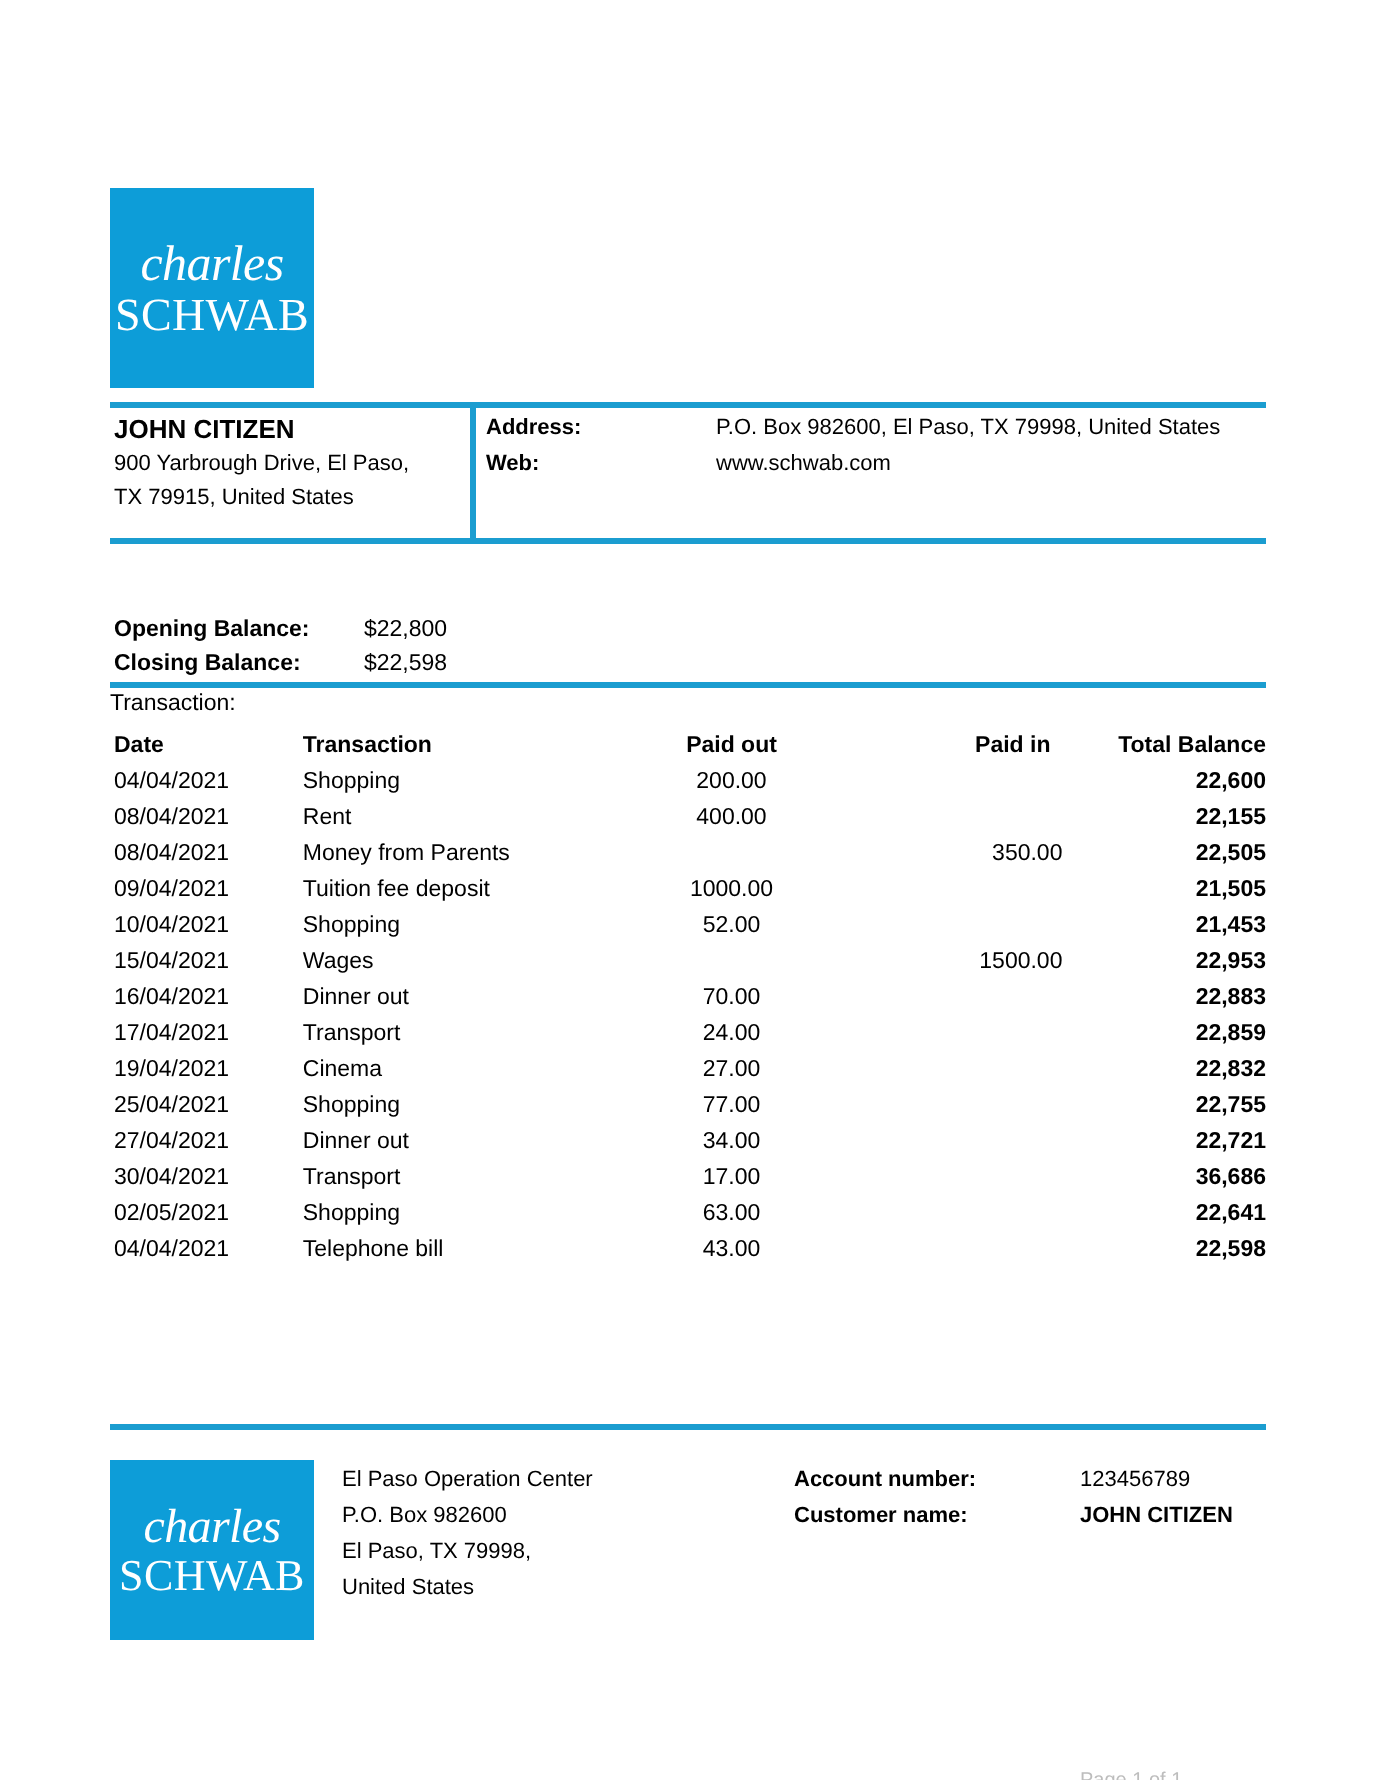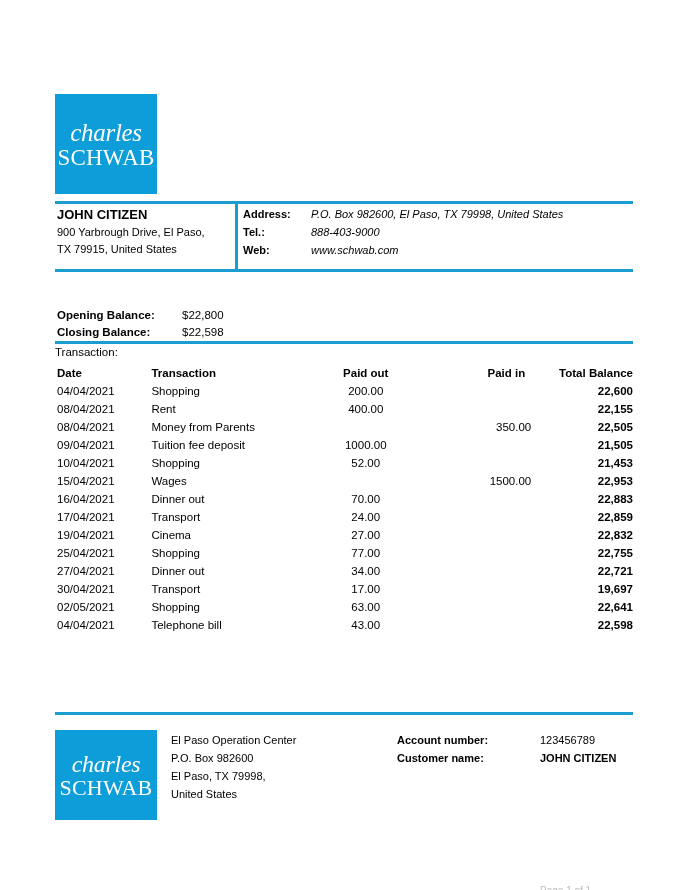--- a/index.html
+++ b/index.html
@@ -89,27 +89,27 @@
     font-size: 13px;
     line-height: 19px;
   }
   .contact-block {
     position: absolute;
     left: 243px;
     top: 161px;
     font-size: 11px;
     line-height: 18px;
   }
-  .contact-row { display: flex; }
+  .contact-row { display: flex; gap: 47px; }
   .contact-label {
     font-weight: bold;
     width: 68px;
     flex: 0 0 68px;
   }
-  .contact-value { white-space: nowrap; font-style: italic; }
+  .contact-value { white-space: nowrap; }
 
   
   .balances {
     position: absolute;
     left: 57px;
     top: 263px;
     font-size: 11.5px;
     line-height: 17px;
   }
   .bal-row { display: flex; }
@@ -216,24 +216,20 @@
     <div>900 Yarbrough Drive, El Paso,</div>
     <div>TX 79915, United States</div>
   </div>
 
   <div class="contact-block">
     <div class="contact-row">
       <div class="contact-label">Address:</div>
       <div class="contact-value">P.O. Box 982600, El Paso, TX 79998, United States</div>
     </div>
     <div class="contact-row">
-      <div class="contact-label">Tel.:</div>
-      <div class="contact-value">888-403-9000</div>
-    </div>
-    <div class="contact-row">
       <div class="contact-label">Web:</div>
       <div class="contact-value">www.schwab.com</div>
     </div>
   </div>
 
   <div class="balances">
     <div class="bal-row">
       <div class="bal-label">Opening Balance:</div>
       <div class="bal-value">$22,800</div>
     </div>
@@ -333,21 +329,21 @@
           <td class="col-desc">Dinner out</td>
           <td class="col-out">34.00</td>
           <td class="col-in"></td>
           <td class="col-bal">22,721</td>
         </tr>
       <tr>
           <td class="col-date">30/04/2021</td>
           <td class="col-desc">Transport</td>
           <td class="col-out">17.00</td>
           <td class="col-in"></td>
-          <td class="col-bal">19,697</td>
+          <td class="col-bal">36,686</td>
         </tr>
       <tr>
           <td class="col-date">02/05/2021</td>
           <td class="col-desc">Shopping</td>
           <td class="col-out">63.00</td>
           <td class="col-in"></td>
           <td class="col-bal">22,641</td>
         </tr>
       <tr>
           <td class="col-date">04/04/2021</td>

